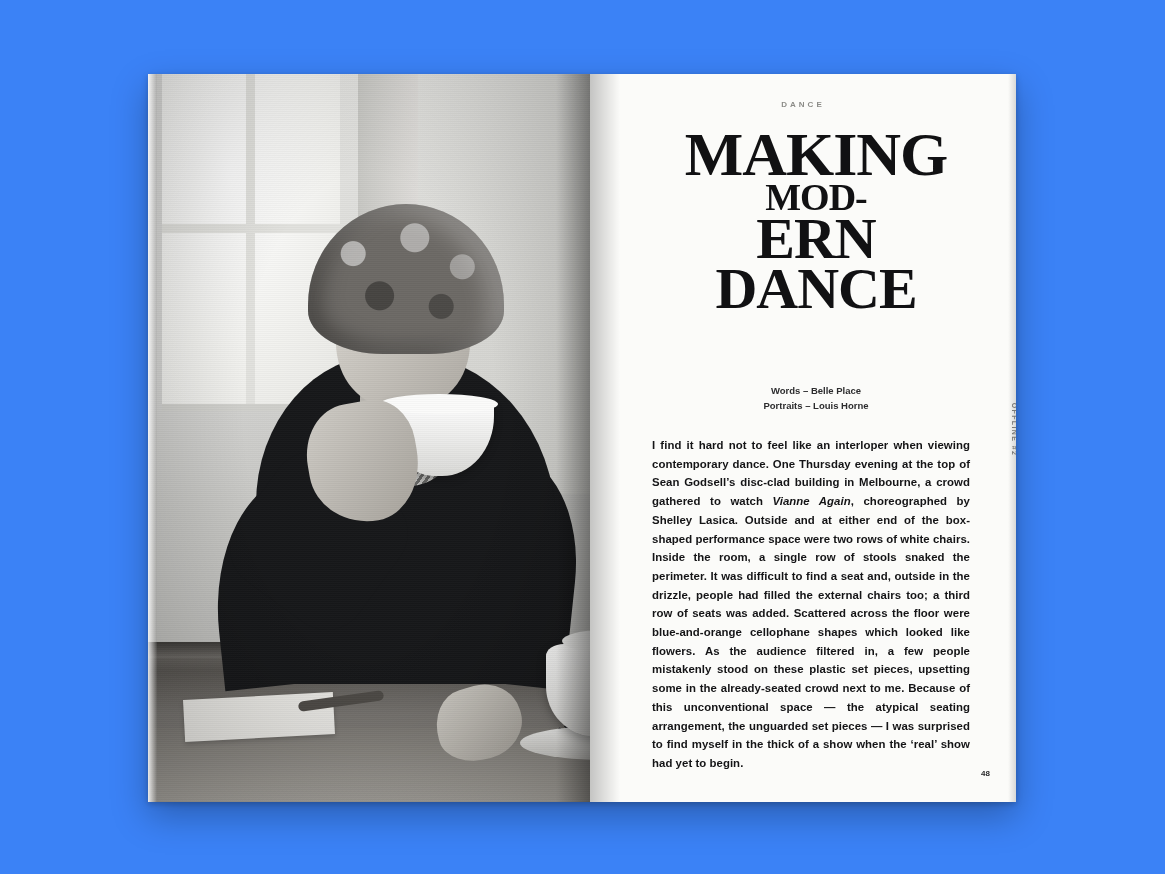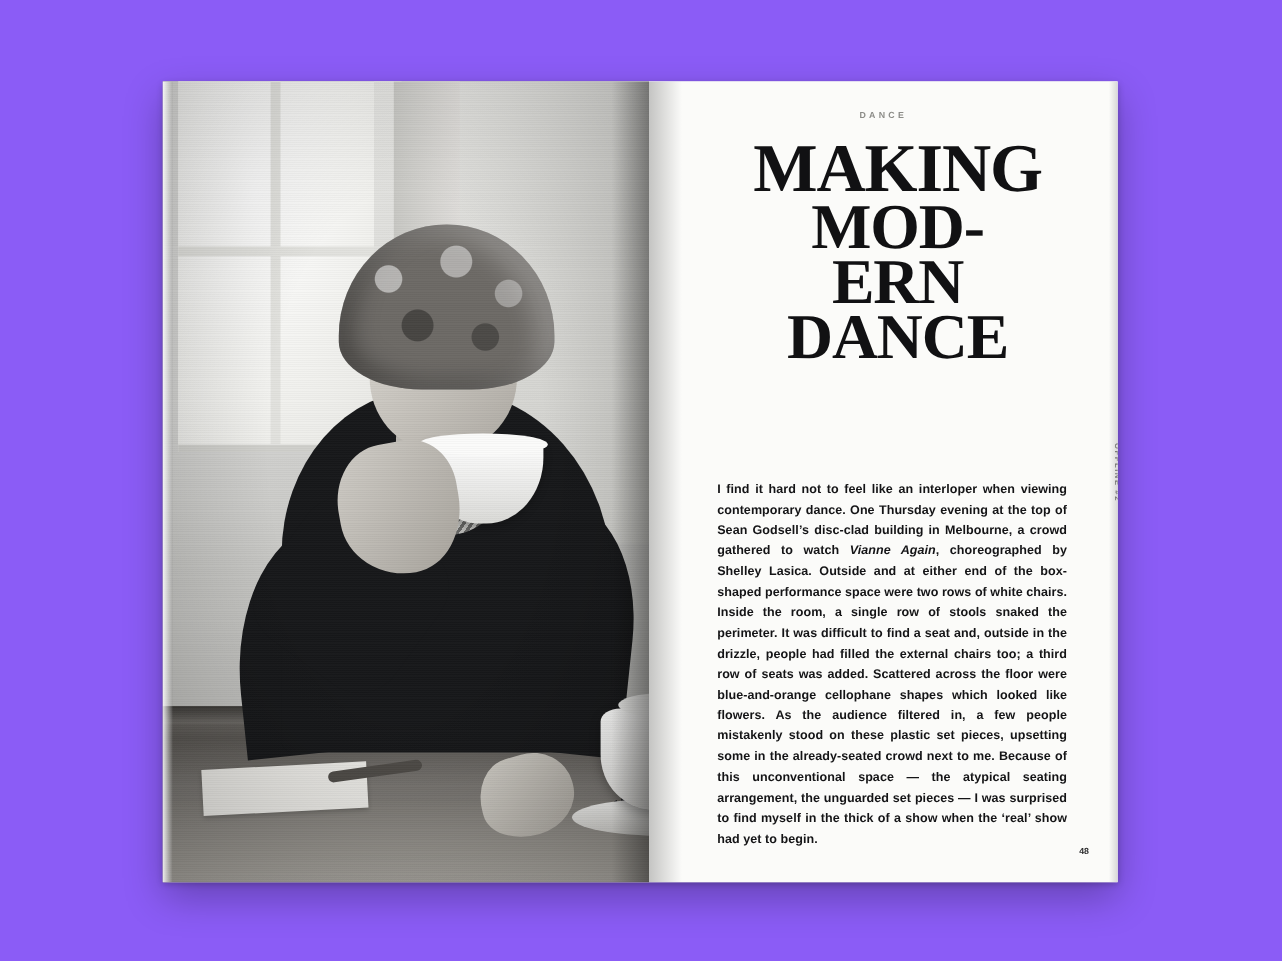--- a/index.html
+++ b/index.html
@@ -10,21 +10,21 @@
     width: 1165px;
     height: 874px;
     background: #f5e003;
     font-family: "Liberation Sans", sans-serif;
     overflow: hidden;
   }
 
   .stage {
     position: absolute;
     inset: 0;
-    background: #8b5cf6;
+    background: #3b82f6;
   }
 
   
   .spread {
     position: absolute;
     left: 148px;
     top: 74px;
     width: 868px;
     height: 728px;
     display: flex;
@@ -310,21 +310,21 @@
     text-align: center;
     font-family: "Liberation Serif", serif;
     font-weight: 700;
     font-size: 60px;
     line-height: 0.86;
     letter-spacing: -1px;
     color: #111113;
   }
   .headline .l { display: block; white-space: nowrap; }
   .headline .l1 { font-size: 62px; }
-  .headline .l2 { font-size: 58px; }
+  .headline .l2 { font-size: 38px; }
   .headline .l3 { font-size: 58px; }
   .headline .l4 { font-size: 58px; }
 
   .credits {
     position: absolute;
     left: 60px; right: 34px; top: 310px;
     text-align: center;
     font-size: 9.5px;
     line-height: 1.55;
     color: #2c2c2e;
@@ -424,20 +424,24 @@
 
       <div class="kicker">DANCE</div>
 
       <div class="headline">
         <span class="l l1">MAKING</span>
         <span class="l l2">MOD-</span>
         <span class="l l3">ERN</span>
         <span class="l l4">DANCE</span>
       </div>
 
+      <div class="credits">
+        <div>Words – Belle Place</div>
+        <div>Portraits – Louis Horne</div>
+      </div>
 
       <div class="body-copy">I find it hard not to feel like an interloper when viewing contemporary dance. One Thursday evening at the top of Sean Godsell’s disc-clad building in Melbourne, a crowd gathered to watch <em>Vianne Again</em>, choreographed by Shelley Lasica. Outside and at either end of the box-shaped performance space were two rows of white chairs. Inside the room, a single row of stools snaked the perimeter. It was difficult to find a seat and, outside in the drizzle, people had filled the external chairs too; a third row of seats was added. Scattered across the floor were blue-and-orange cellophane shapes which looked like flowers. As the audience filtered in, a few people mistakenly stood on these plastic set pieces, upsetting some in the already-seated crowd next to me. Because of this unconventional space — the atypical seating arrangement, the unguarded set pieces — I was surprised to find myself in the thick of a show when the ‘real’ show had yet to begin.</div>
 
       <div class="folio">48</div>
       <div class="edge-label">OFFLINE #2</div>
     </div>
 
   </div>
 </div>
 

